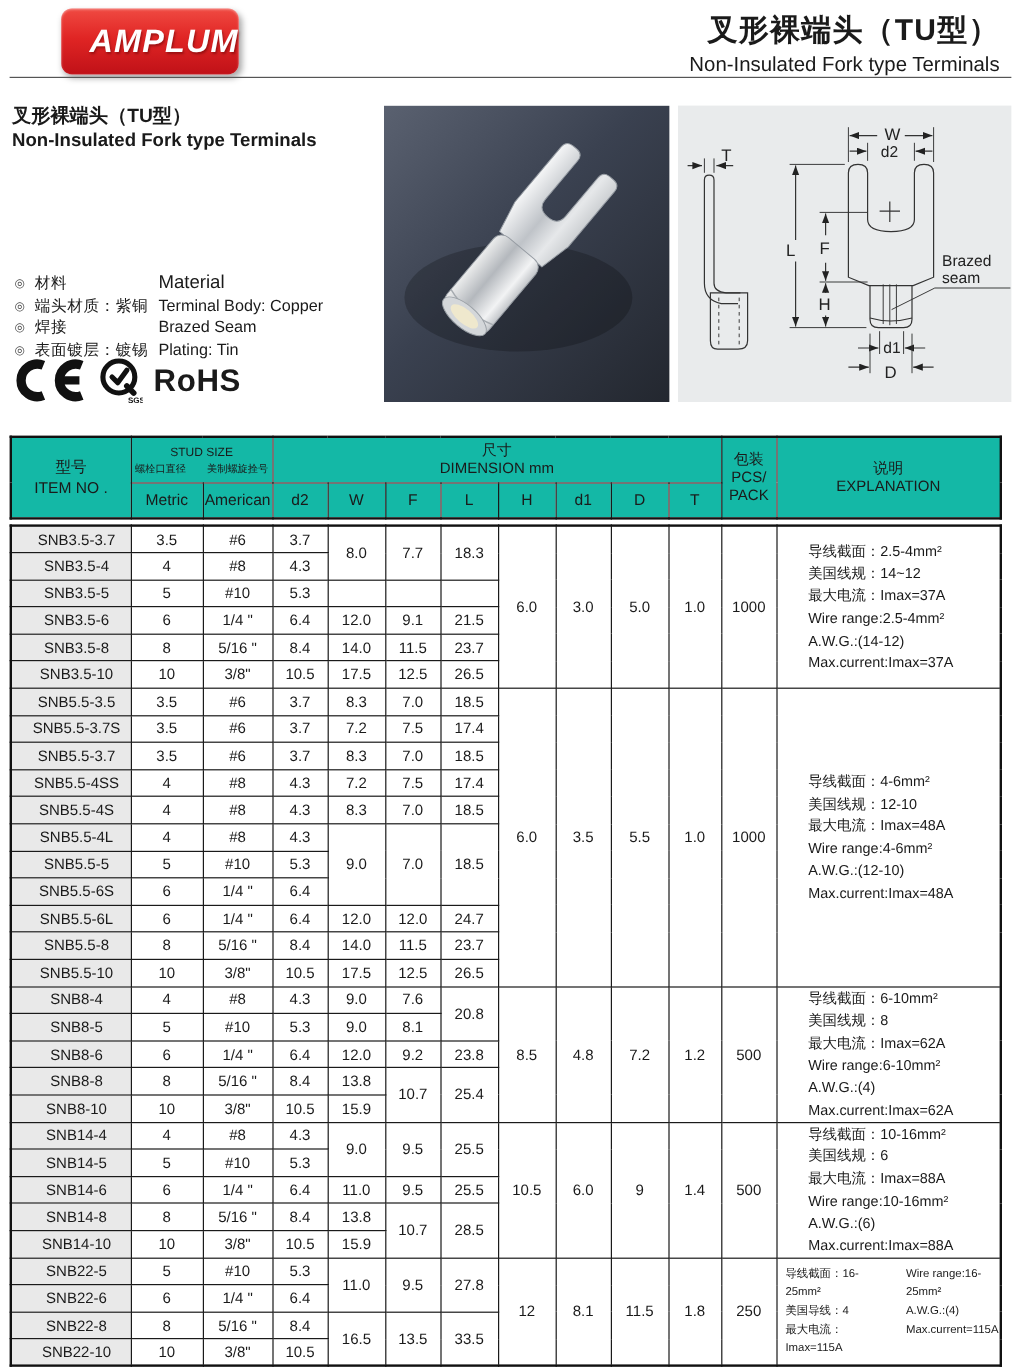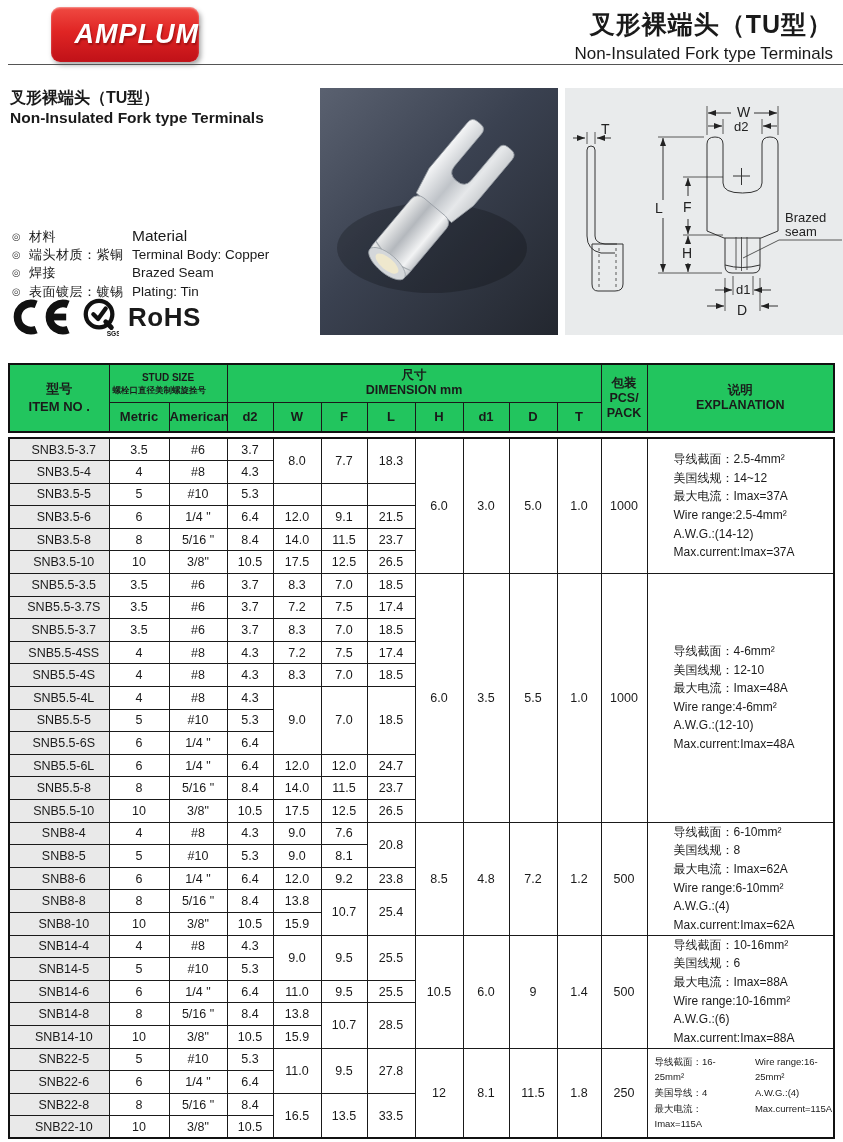--- a/index.html
+++ b/index.html
@@ -41,25 +41,25 @@
   
   .diagram{position:absolute;left:565px;top:88px;width:278px;height:247px;background:#e9ebec;}
   .diagram svg text{font-family:"Liberation Sans","DejaVu Sans",sans-serif;}
 
   
   .spec{position:absolute;left:8px;top:363px;width:827px;}
   table{border-collapse:collapse;table-layout:fixed;width:827px;}
   .tbl-head,.tbl-body{border:2px solid #111;}
   .tbl-body{margin-top:4px;}
   th,td{border:1px solid #1a1a1a;text-align:center;padding:0;overflow:hidden;}
-  th{background:#22c55e;font-weight:bold;font-size:12.5px;line-height:1.2;}
+  th{background:#14b8a6;font-weight:normal;font-size:12.5px;line-height:1.2;}
   .hr1{height:38px;} .hr2{height:30px;margin-top:40px;}
   .hr2 th{font-size:13px;}
   .stud-en{font-size:10px;} 
-  .stud-zh{font-size:8.5px;display:flex;padding:0 3px;margin-top:1px;}
+  .stud-zh{font-size:8.5px;display:flex;justify-content:space-between;padding:0 3px;margin-top:1px;}
   .th-item div{font-size:13px;line-height:1.35;}
   .tbl-body tr{height:22.6px;}
   td{font-size:12.5px;background:#fff;}
   td.c-item{text-align:center;padding-left:9px;background:#e9e9e9;}
   td.c-expl{text-align:left;vertical-align:middle;font-size:12px;}
   .expl-lines{padding-left:26px;line-height:1.55;}
   .expl-cols{display:flex;gap:20px;padding-left:7px;font-size:9.5px;line-height:1.65;justify-content:space-between;}
   
   col.ci{width:100px;} col.cm{width:60px;} col.ca{width:58px;}
   col.cd2{width:46px;} col.cw{width:48px;} col.cf{width:46px;} col.clw{width:48px;}

